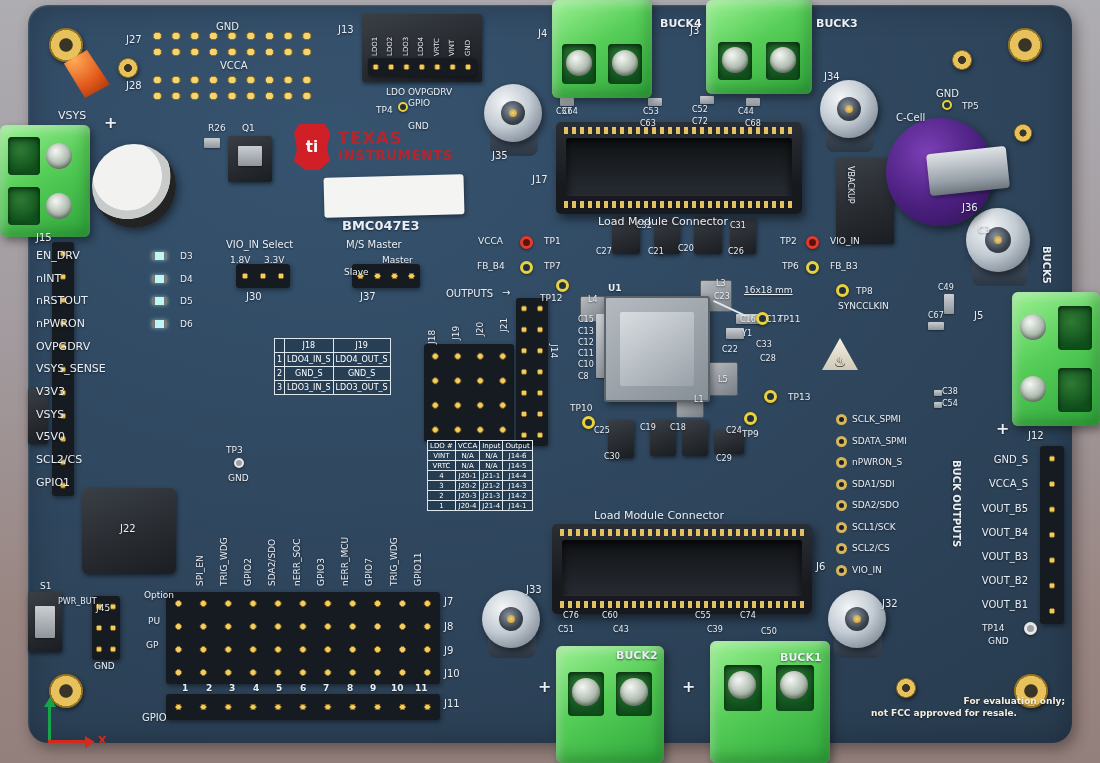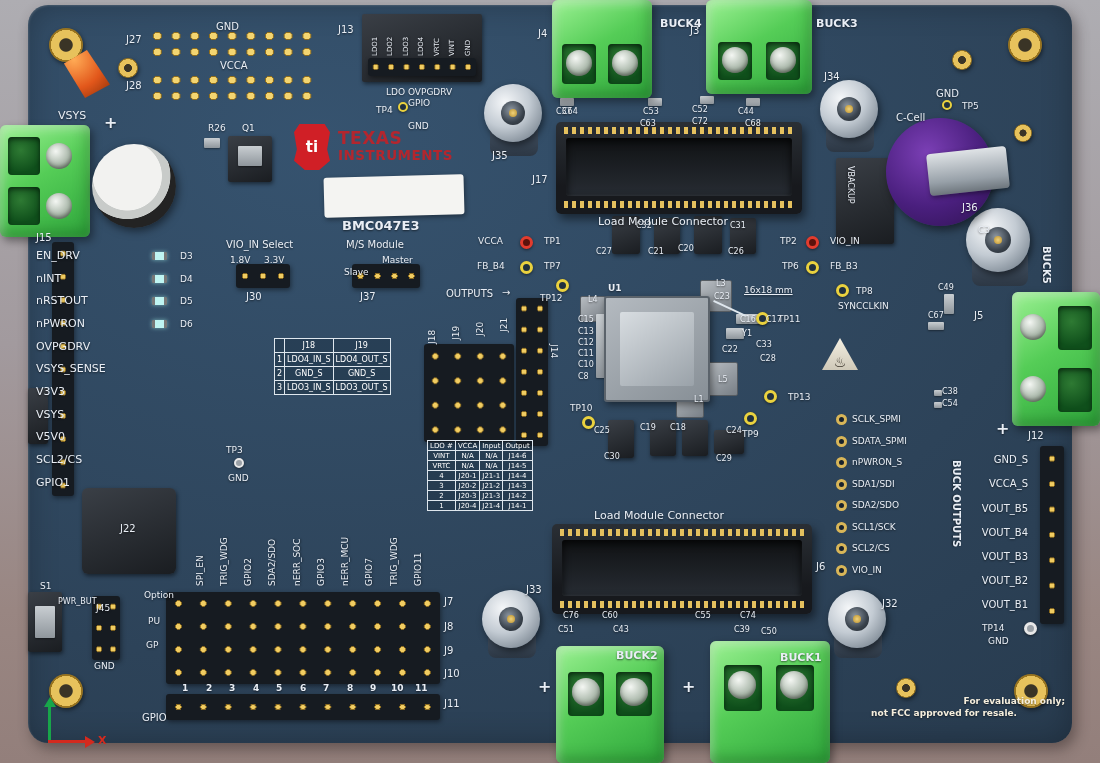--- a/index.html
+++ b/index.html
@@ -293,21 +293,21 @@
   <div class="led" style="left:152px;top:320px"></div>
   <span class="l s9" style="left:180px;top:252px">D3</span>
   <span class="l s9" style="left:180px;top:275px">D4</span>
   <span class="l s9" style="left:180px;top:297px">D5</span>
   <span class="l s9" style="left:180px;top:320px">D6</span>
 
   <span class="l" style="left:226px;top:239px">VIO_IN Select</span>
   <span class="l s9" style="left:230px;top:256px">1.8V</span>
   <span class="l s9" style="left:264px;top:256px">3.3V</span>
   <span class="l" style="left:246px;top:291px">J30</span>
-  <span class="l" style="left:346px;top:239px">M/S Module</span>
+  <span class="l" style="left:346px;top:239px">M/S Master</span>
   <span class="l s9" style="left:344px;top:268px">Slave</span>
   <span class="l s9" style="left:382px;top:256px">Master</span>
   <span class="l" style="left:360px;top:291px">J37</span>
   <span class="l" style="left:446px;top:288px">OUTPUTS</span>
   <span class="l" style="left:502px;top:287px">→</span>
 
   <span class="l s9 rot" style="left:428px;top:344px">J18</span>
   <span class="l s9 rot" style="left:452px;top:340px">J19</span>
   <span class="l s9 rot" style="left:476px;top:336px">J20</span>
   <span class="l s9 rot" style="left:500px;top:332px">J21</span>
@@ -452,21 +452,21 @@
   <span class="l s11" style="left:594px;top:510px">Load Module Connector</span>
   <span class="l" style="left:526px;top:584px">J33</span>
   <span class="l" style="left:882px;top:598px">J32</span>
   <span class="l" style="left:816px;top:561px">J6</span>
   <span class="l s8" style="left:563px;top:612px">C76</span>
   <span class="l s8" style="left:602px;top:612px">C60</span>
   <span class="l s8" style="left:558px;top:626px">C51</span>
   <span class="l s8" style="left:613px;top:626px">C43</span>
   <span class="l s8" style="left:695px;top:612px">C55</span>
   <span class="l s8" style="left:740px;top:612px">C74</span>
-  <span class="l s8" style="left:734px;top:626px">C39</span>
+  <span class="l s8" style="left:707px;top:626px">C39</span>
   <span class="l s8" style="left:761px;top:628px">C50</span>
 
   <span class="l s8" style="left:938px;top:284px">C49</span>
   <span class="l s8" style="left:928px;top:312px">C67</span>
   <span class="l s8" style="left:942px;top:388px">C38</span>
   <span class="l s8" style="left:942px;top:400px">C54</span>
   <div class="pad" style="left:836px;top:414px"></div>
   <span class="l s9" style="left:852px;top:415px">SCLK_SPMI</span>
   <div class="pad" style="left:836px;top:436px"></div>
   <span class="l s9" style="left:852px;top:437px">SDATA_SPMI</span>

